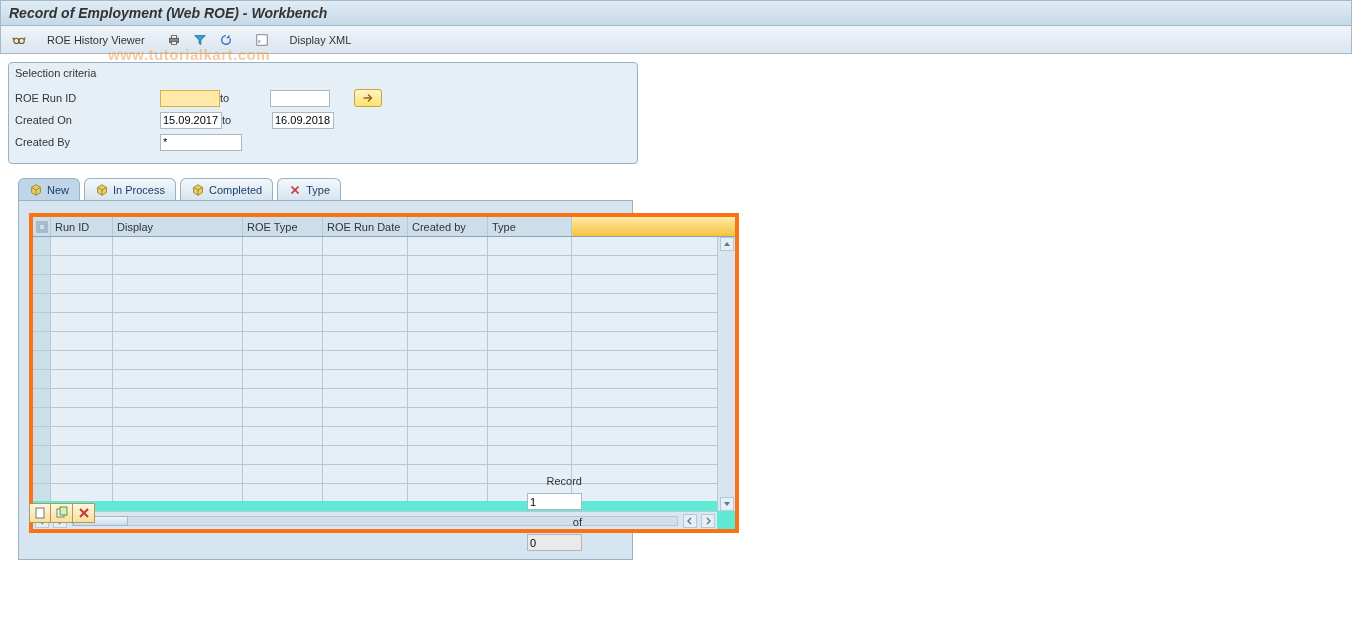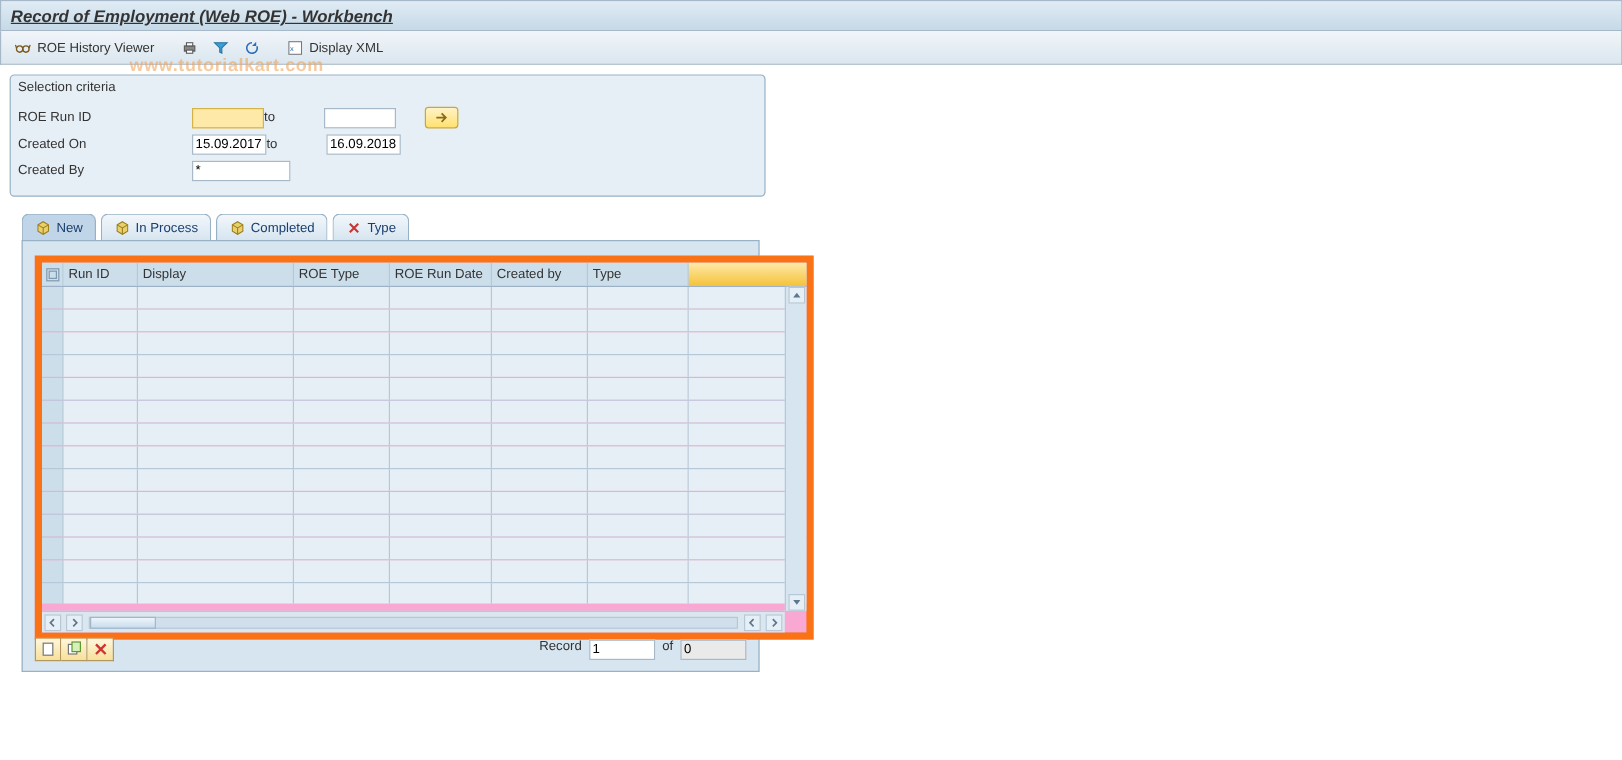--- a/index.html
+++ b/index.html
@@ -18,36 +18,35 @@
       padding: 4px 8px;
       height: 26px;
       display: flex;
       align-items: center;
     }
     .header-title {
       font-weight: bold;
       font-style: italic;
       font-size: 14px;
       color: #333;
-      text-decoration: underline;
     }
     .toolbar {
       background: linear-gradient(#f0f5f9, #dbe6ef);
       border: 1px solid #a7b9c8;
       border-top: none;
       padding: 3px 6px;
       height: 28px;
       display: flex;
       align-items: center;
       gap: 2px;
     }
     .tb-btn {
       display: inline-flex;
       align-items: center;
-      gap: 5px;
+      gap: 21px;
       padding: 2px 4px;
       height: 20px;
       border: 1px solid transparent;
       border-radius: 2px;
       cursor: pointer;
       color: #333;
     }
     .tb-sep { width:8px; }
     .icon { display:inline-block; width:14px; height:14px; vertical-align:middle; }
     .content {
@@ -91,21 +90,21 @@
     .tab.active { background:#c0d6e8; font-weight:normal; }
     .tab .tab-label { color:#1a3e6e; }
     .tab-body {
       border:1px solid #97b1c5;
       background:#d7e5f0;
       width:615px; height:360px;
       margin-left:10px;
       padding:12px 10px 6px 10px;
       position:relative;
     }
-    .grid-outer { border:6px solid #f97316; background:#f9a8d4; width:649px; height:320px; position:relative; }
+    .grid-outer { border:4px solid #f97316; background:#5eead4; width:710px; height:320px; position:relative; }
     .grid-header { display:flex; height:20px; border-bottom:1px solid #8aa5bb; background:#cddeeb; }
     .gh, .gc { border-right:1px solid #b5c8d8; display:flex; align-items:center; padding-left:4px; color:#333; }
     .gh { background:#cddeeb; font-weight:normal; height:100%; }
     .gh.sel, .gc.sel { width:18px; padding:0; justify-content:center; }
     .gh.runid, .gc.runid { width:62px; }
     .gh.status, .gc.status { width:130px; }
     .gh.roetype, .gc.roetype { width:80px; }
     .gh.rundate, .gc.rundate { width:85px; }
     .gh.createdby, .gc.createdby { width:80px; }
     .gh.date, .gc.date { width:84px; }
@@ -118,21 +117,21 @@
     .grid-rightbar { position:absolute; right:0; top:20px; bottom:18px; width:18px; background:#d7e5f0; display:flex;flex-direction:column;justify-content:space-between;align-items:center; border-left:1px solid #b5c8d8;}
     .scroll-up,.scroll-down{ width:14px;height:14px; display:flex;align-items:center;justify-content:center; background:#e7eff6;border:1px solid #b5c8d8; }
     .grid-hscroll { position:absolute; left:0; right:18px; bottom:0; height:18px; background:#dbe6ef; display:flex;align-items:center; border-top:1px solid #b5c8d8;}
     .hs-btn{width:14px;height:14px;display:flex;align-items:center;justify-content:center;border:1px solid #b5c8d8;background:#e7eff6;margin:0 2px;}
     .hs-track{flex:1;height:10px;background:#d1dfec;margin:0 3px;border:1px solid #b5c8d8;position:relative;}
     .hs-thumb{position:absolute;left:0;top:-1px;height:10px;width:55px;background:linear-gradient(#eef5fb,#c9dcec);border:1px solid #9fb8cc;}
     .footer-row{ position:absolute; left:10px; right:10px; bottom:8px; display:flex; align-items:center; justify-content:space-between; }
     .btn-group{ display:flex; gap:0; }
     .small-btn{ width:22px;height:20px;border:1px solid #b2985e;background:linear-gradient(#fff7df,#f7e09a);display:flex;align-items:center;justify-content:center;cursor:pointer;}
     .small-btn + .small-btn{ border-left:none; }
-    .record-area{ display:flex;align-items:flex-start;gap:6px; color:#333; }
+    .record-area{ display:flex;align-items:flex-end;gap:6px; color:#333; margin-right:40px;flex-direction:column;}
     .record-area .ro { background:#eaeaea; }
     .watermark{position:absolute;top:46px;left:108px;font-size:15px;color:#f0a050;opacity:.55;font-weight:bold;pointer-events:none;letter-spacing:.5px;}
   </style>
 </head>
 <body>
 
 <div class="header-bar">
   <span class="header-title">Record of Employment (Web ROE) - Workbench</span>
 </div>
 

